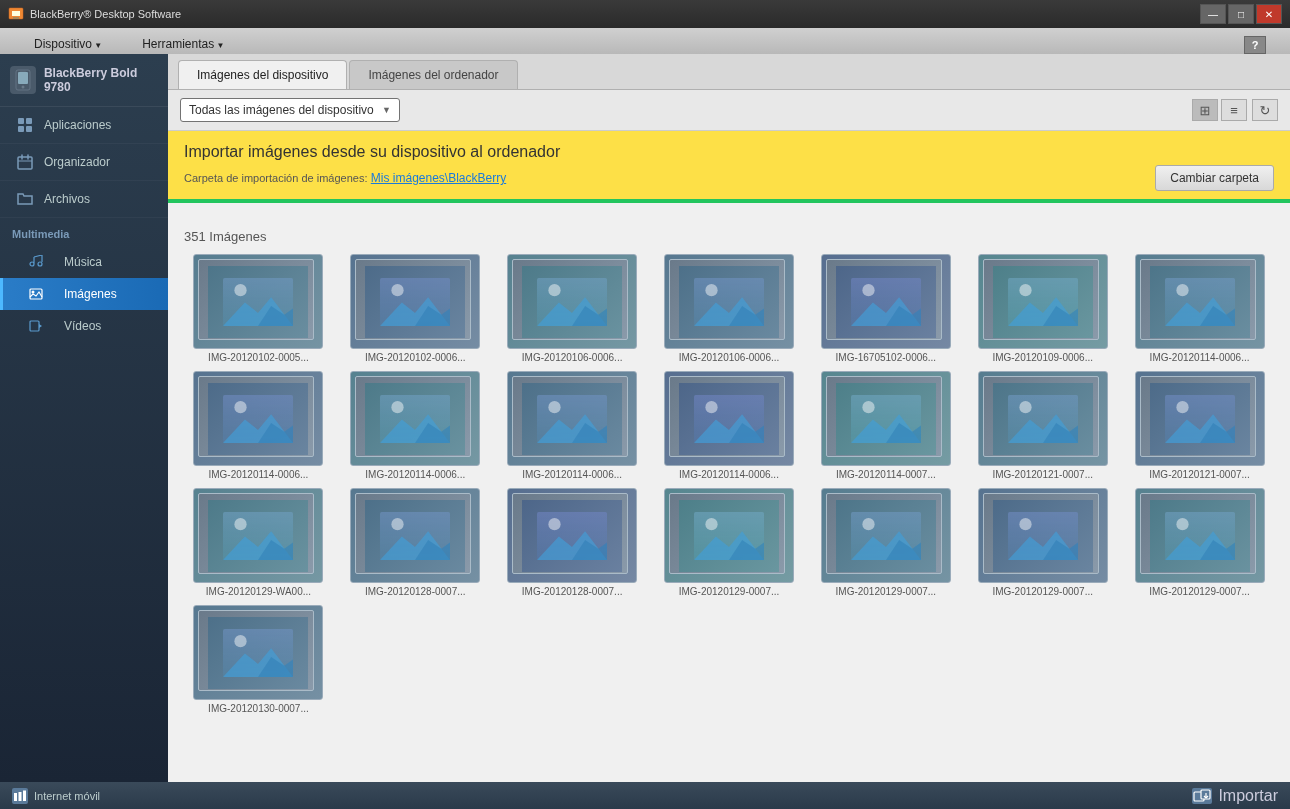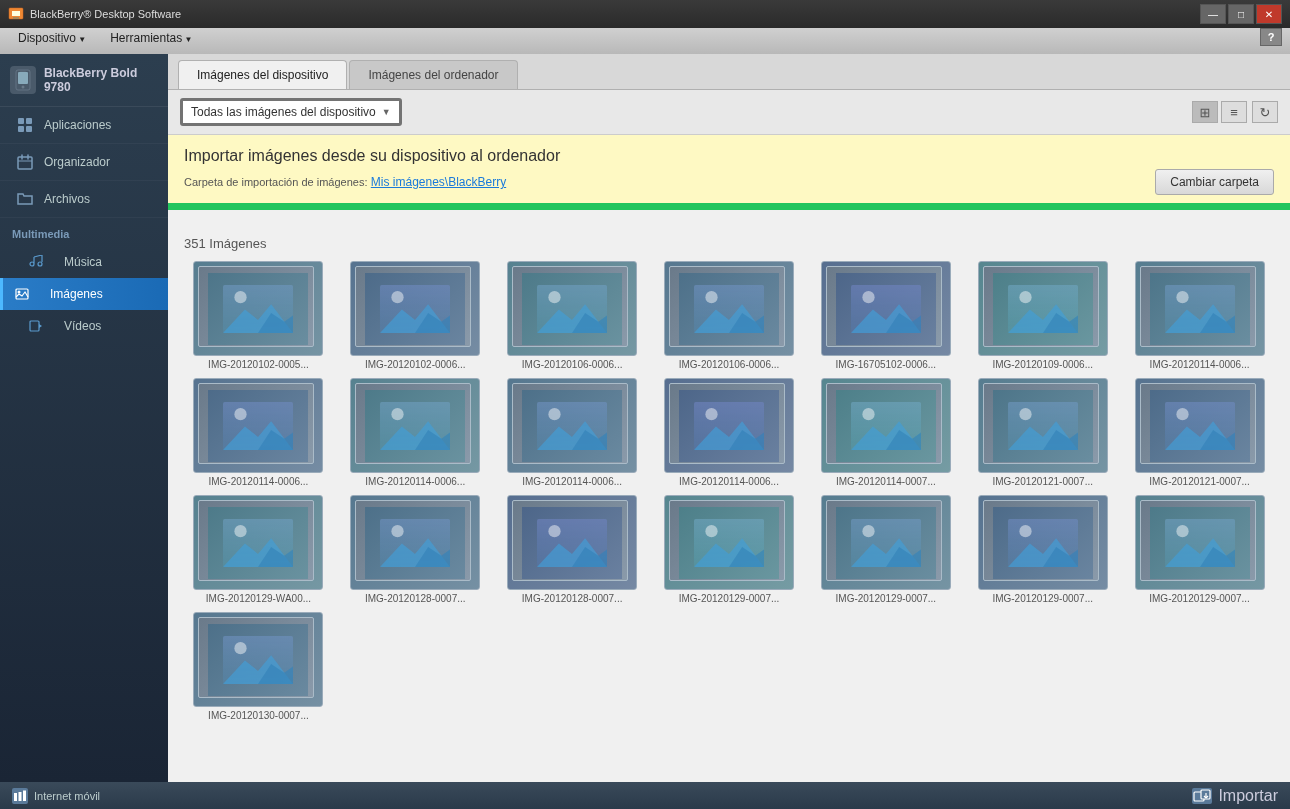--- a/index.html
+++ b/index.html
@@ -51,23 +51,23 @@
       justify-content: center;
       cursor: pointer;
     }
     .title-btn.close { background: #c0392b; }
 
     
     #menu-bar {
       background: linear-gradient(to bottom, #d0d0d0, #b8b8b8);
       height: 26px;
       display: flex;
-      align-items: flex-start;
-      padding: 0 8px;
-      gap: 4px;
+      align-items: flex-end;
+      padding: 0 24px;
+      gap: 20px;
       flex-shrink: 0;
     }
     .menu-item {
       padding: 3px 10px;
       font-size: 12px;
       color: #222;
       cursor: pointer;
       border-radius: 2px;
     }
     .menu-item-arrow::after { content: ' ▼'; font-size: 8px; }
@@ -161,21 +161,21 @@
       align-items: center;
       gap: 20px;
       color: #bcc;
       cursor: pointer;
       font-size: 12px;
     }
     .multimedia-item.active {
       background: linear-gradient(to right, #2a7cc7, #1a6ab5);
       color: #fff;
       border-left: 3px solid #4db8ff;
-      padding-left: 11px;
+      padding-left: 25px;
     }
     .mm-icon {
       width: 16px;
       height: 16px;
       display: flex;
       align-items: center;
       justify-content: center;
       color: #5a9acd;
       font-size: 12px;
     }
@@ -224,21 +224,21 @@
       justify-content: space-between;
       padding: 8px 12px;
       background: #e8e8e8;
       border-bottom: 1px solid #ccc;
       flex-shrink: 0;
     }
     #filter-dropdown {
       display: flex;
       align-items: center;
       background: #fff;
-      border: 3px solid #737373;
+      border: 1px solid #737373;
       border-radius: 3px;
       padding: 4px 8px;
       font-size: 12px;
       color: #333;
       cursor: pointer;
       gap: 6px;
       min-width: 220px;
     }
     #filter-dropdown-arrow {
       margin-left: auto;
@@ -273,22 +273,22 @@
       justify-content: center;
       cursor: pointer;
       font-size: 13px;
       color: #555;
       margin-left: 2px;
     }
 
     
     #import-header {
       padding: 12px 16px 8px 16px;
-      background: #fef9c3;
-      border-bottom: 7px solid #22c55e;
+      background: #fde047;
+      border-bottom: 4px solid #22c55e;
       flex-shrink: 0;
     }
     #import-title {
       font-size: 16px;
       color: #333;
       margin-bottom: 4px;
     }
     #import-path-row {
       display: flex;
       align-items: center;

